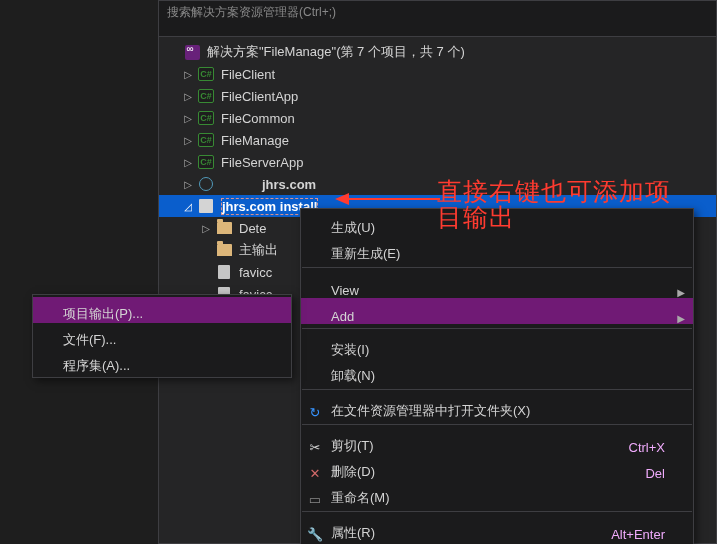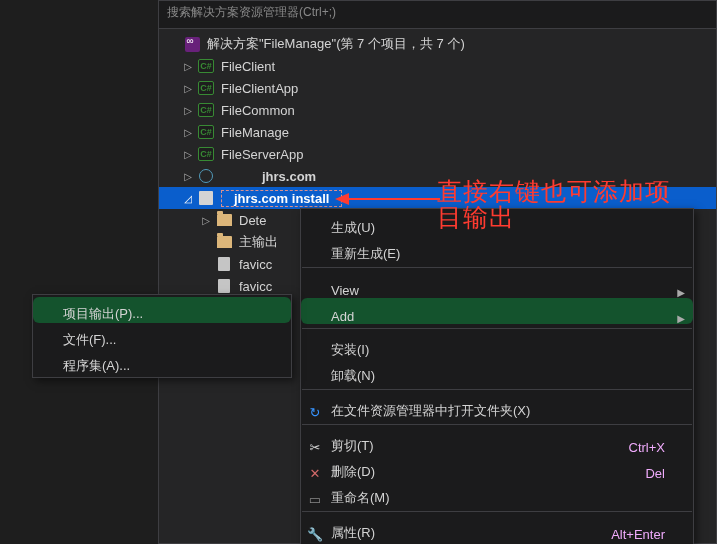--- a/index.html
+++ b/index.html
@@ -13,21 +13,21 @@
   position: relative;
 }
 .panel {
   position: absolute;
   left: 158px; top: 0;
   width: 559px; height: 544px;
   background: #252526;
   border: 1px solid #3e3e42;
 }
 .search-bar {
-  height: 28px;
+  height: 36px;
   background: #1b1b1c;
   color: #888;
   padding: 3px 8px;
   font-size: 12px;
   border-bottom: 1px solid #3e3e42;
 }
 .tree { padding: 4px 0; }
 .tree-row {
   display: flex; align-items: center;
   height: 22px;
@@ -98,40 +98,40 @@
 }
 .proj-icon {
   width: 14px; height: 14px;
   background: #d4d4d4;
   border-radius: 1px;
 }
 .label { margin-left: 4px; }
 .bold { font-weight: bold; padding-left: 41px; }
 .dashed-box {
   border: 1px dashed #d89090;
-  padding: 0 12px;
+  padding: 0 0;
 }
 
 
 .menu {
   position: absolute;
   background: #1b1b1c;
   border: 1px solid #3e3e42;
   box-shadow: 3px 3px 8px rgba(0,0,0,0.5);
   padding: 2px 0;
 }
 .menu-item {
   height: 26px;
   display: flex; align-items: flex-end;
   padding: 0 28px 0 30px;
   color: #d4d4d4;
   position: relative;
   cursor: default;
 }
-.menu-item.hover { background: #14532d; border-radius: 6px; }
+.menu-item.hover { background: #701a75; }
 .menu-item .mi-icon {
   position: absolute; left: 6px;
   width: 16px; height: 16px;
   display: inline-flex; align-items: center; justify-content: center;
   font-size: 13px;
 }
 .menu-item .shortcut {
   margin-left: auto;
   padding-left: 40px;
   color: #f0abfc;

